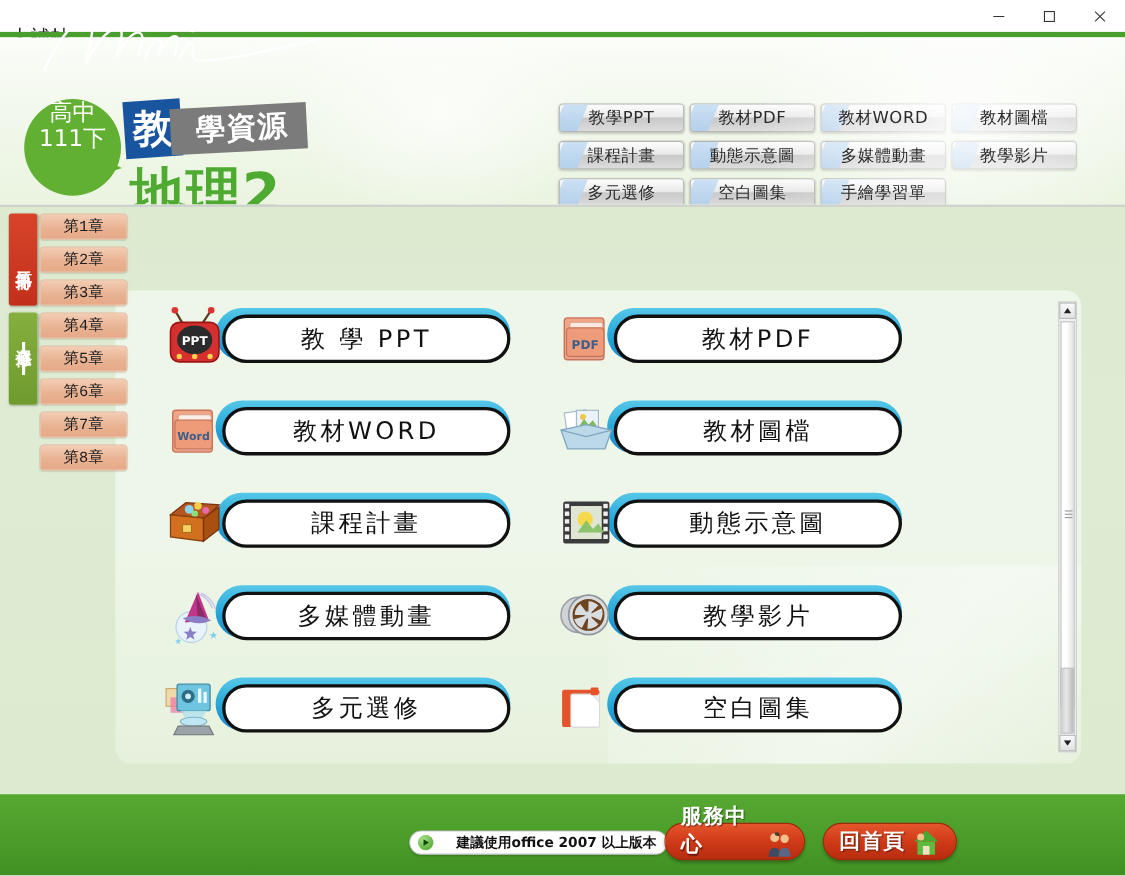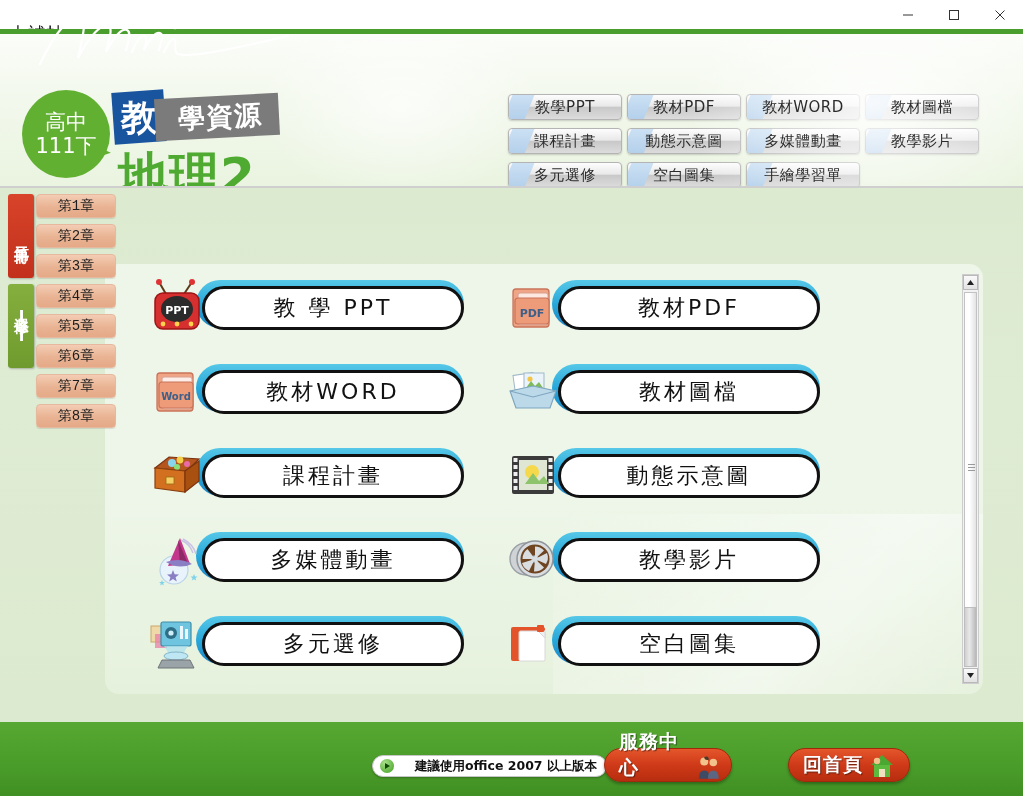--- a/index.html
+++ b/index.html
@@ -43,21 +43,21 @@
   }
   .hdr-deco1 {
     position:absolute; left:250px; top:-30px; width:300px; height:200px;
     background: radial-gradient(ellipse at center, rgba(255,255,255,.7) 0%, rgba(255,255,255,0) 68%);
   }
 
   
   .bubble {
     position: absolute; left: 22px; top: 56px; width: 88px; height: 88px;
     background: #62b032; border-radius: 50%;
-    display: flex; flex-direction: column; align-items: center; justify-content: center;
+    display: flex; flex-direction: column; align-items: center; 
     color: #fff;
   }
   .bubble span { font-size: 21px; line-height: 24px; letter-spacing: 0px; }
   .bubble .l2 { font-size: 21px; }
   .bubble-tail {
     position: absolute; left: 88px; top: 112px; width: 0; height: 0;
     border-left: 22px solid #62b032;
     border-bottom: 14px solid transparent;
     border-top: 4px solid transparent;
     transform: rotate(14deg);
@@ -235,21 +235,21 @@
     background: linear-gradient(180deg,#e4562c 0%,#cf3a18 50%,#b72d0f 100%);
     border-radius: 17px; border: 1px solid #9e2a0c;
     display: flex; align-items: center; padding: 0 10px 0 14px; gap: 6px;
     box-shadow: 0 2px 3px rgba(0,0,0,.3);
   }
   .fbtn .ft {
     color: #fff; font-size: 19px; font-weight: 700; letter-spacing: 1px;
     text-shadow: 1px 1px 1px rgba(0,0,0,.45);
   }
   .fbtn-service { left: 604px; width: 128px; align-items: flex-end; }
-  .fbtn-home    { left: 788px; width: 122px; }
+  .fbtn-home    { left: 748px; width: 122px; }
   .fbtn-exit    { left: 884px; width: 110px; }
   .fico { width: 26px; height: 28px; }
 </style>
 </head>
 <body>
 
 <div id="app">
 
   <div class="titlebar">
     <div class="titlebar-text">大補帖</div>

